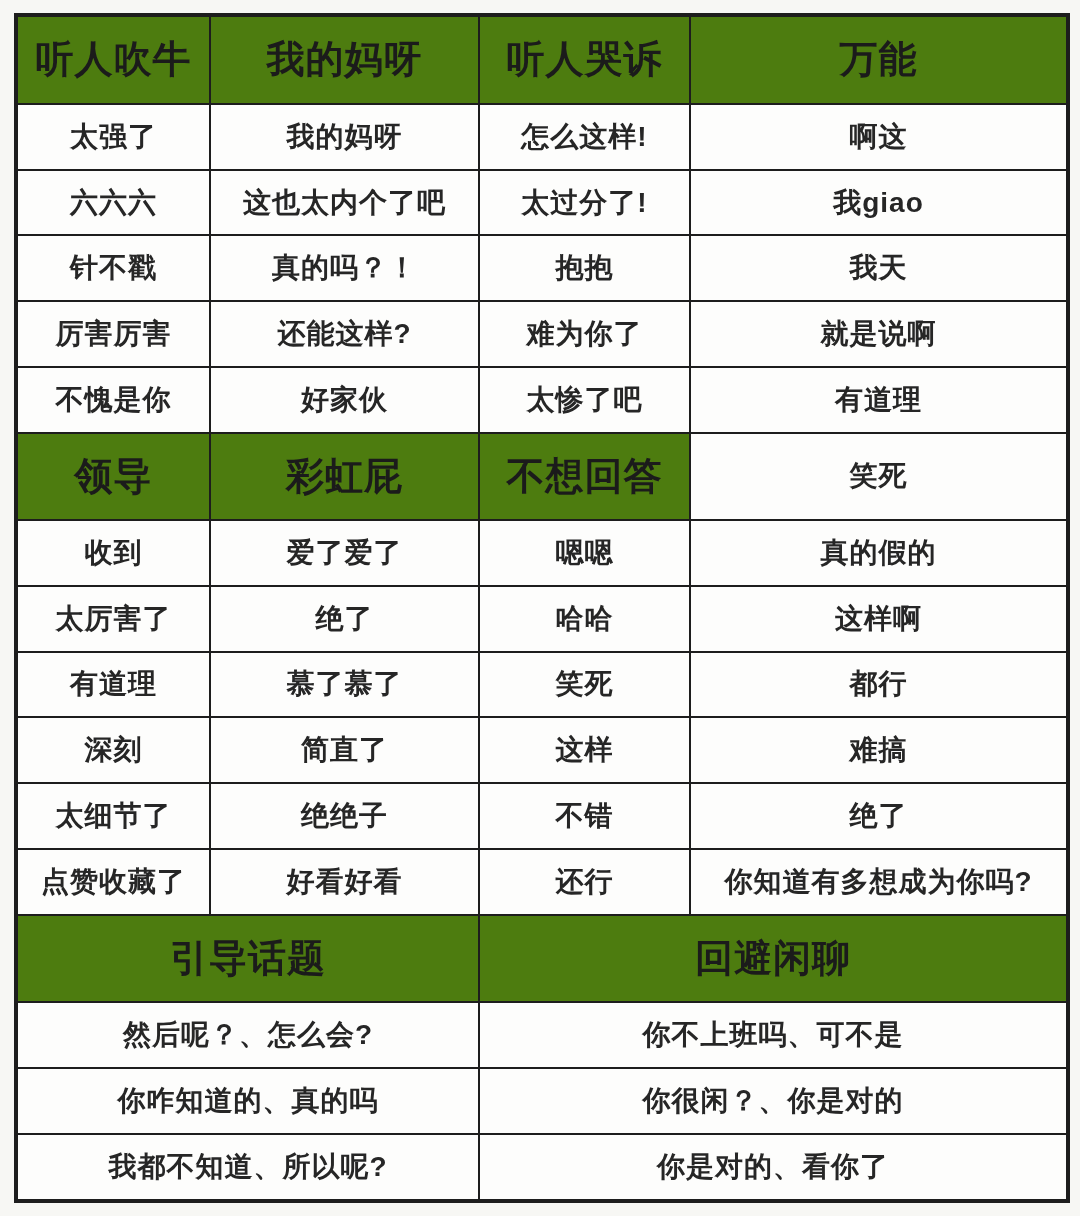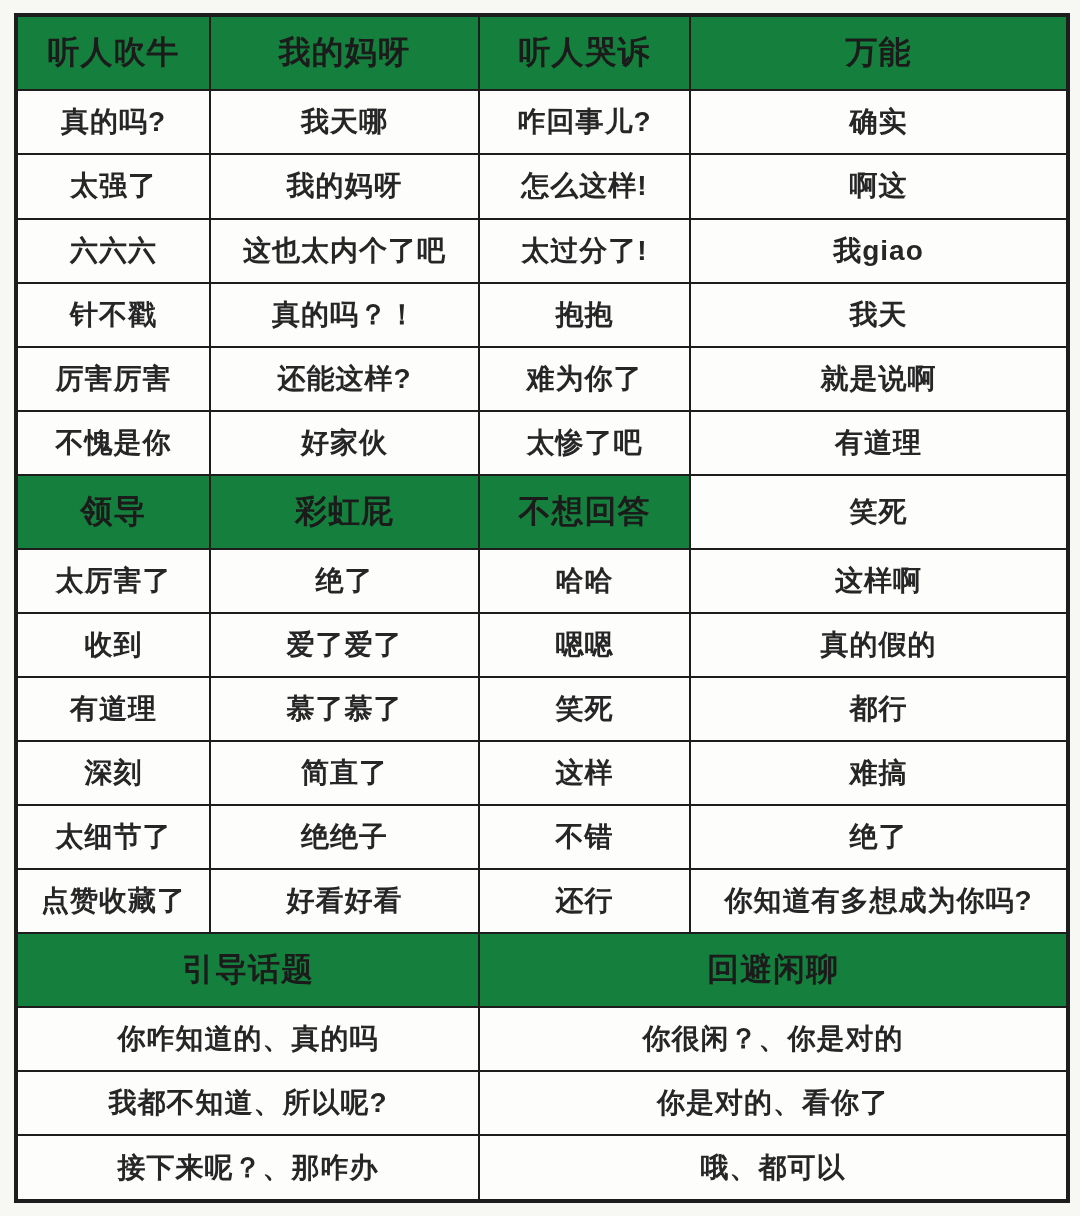--- a/index.html
+++ b/index.html
@@ -32,49 +32,43 @@
     font-size: 28px;
     font-weight: 600;
     color: #262626;
     padding: 0 4px;
     letter-spacing: 1px;
     white-space: nowrap;
     overflow: hidden;
   }
   table.phrase-table { border: 4px solid #1d1d1d; }
   table.phrase-table td.header {
-    background: #15803d;
+    background: #4d7c0f;
     font-weight: 800;
-    font-size: 32px;
+    font-size: 38px;
     color: #1b1b1b;
   }
 </style>
 </head>
 <body>
 
 <div class="canvas">
   <table class="phrase-table">
     <colgroup>
         <col style="width: 194px;">
         <col style="width: 269px;">
         <col style="width: 211px;">
         <col style="width: 378px;">
       </colgroup>
     <tbody>
         <tr>
           <td class="header">听人吹牛</td>
           <td class="header">我的妈呀</td>
           <td class="header">听人哭诉</td>
           <td class="header">万能</td>
-        </tr>
-        <tr>
-          <td>真的吗?</td>
-          <td>我天哪</td>
-          <td>咋回事儿?</td>
-          <td>确实</td>
         </tr>
         <tr>
           <td>太强了</td>
           <td>我的妈呀</td>
           <td>怎么这样!</td>
           <td>啊这</td>
         </tr>
         <tr>
           <td>六六六</td>
           <td>这也太内个了吧</td>
@@ -99,30 +93,30 @@
           <td>太惨了吧</td>
           <td>有道理</td>
         </tr>
         <tr>
           <td class="header">领导</td>
           <td class="header">彩虹屁</td>
           <td class="header">不想回答</td>
           <td>笑死</td>
         </tr>
         <tr>
+          <td>收到</td>
+          <td>爱了爱了</td>
+          <td>嗯嗯</td>
+          <td>真的假的</td>
+        </tr>
+        <tr>
           <td>太厉害了</td>
           <td>绝了</td>
           <td>哈哈</td>
           <td>这样啊</td>
-        </tr>
-        <tr>
-          <td>收到</td>
-          <td>爱了爱了</td>
-          <td>嗯嗯</td>
-          <td>真的假的</td>
         </tr>
         <tr>
           <td>有道理</td>
           <td>慕了慕了</td>
           <td>笑死</td>
           <td>都行</td>
         </tr>
         <tr>
           <td>深刻</td>
           <td>简直了</td>
@@ -139,26 +133,26 @@
           <td>点赞收藏了</td>
           <td>好看好看</td>
           <td>还行</td>
           <td>你知道有多想成为你吗?</td>
         </tr>
         <tr>
           <td class="header" colspan="2">引导话题</td>
           <td class="header" colspan="2">回避闲聊</td>
         </tr>
         <tr>
+          <td colspan="2">然后呢？、怎么会?</td>
+          <td colspan="2">你不上班吗、可不是</td>
+        </tr>
+        <tr>
           <td colspan="2">你咋知道的、真的吗</td>
           <td colspan="2">你很闲？、你是对的</td>
         </tr>
         <tr>
           <td colspan="2">我都不知道、所以呢?</td>
           <td colspan="2">你是对的、看你了</td>
         </tr>
-        <tr>
-          <td colspan="2">接下来呢？、那咋办</td>
-          <td colspan="2">哦、都可以</td>
-        </tr>
       </tbody>
   </table>
 </div>
 
 </body></html>

